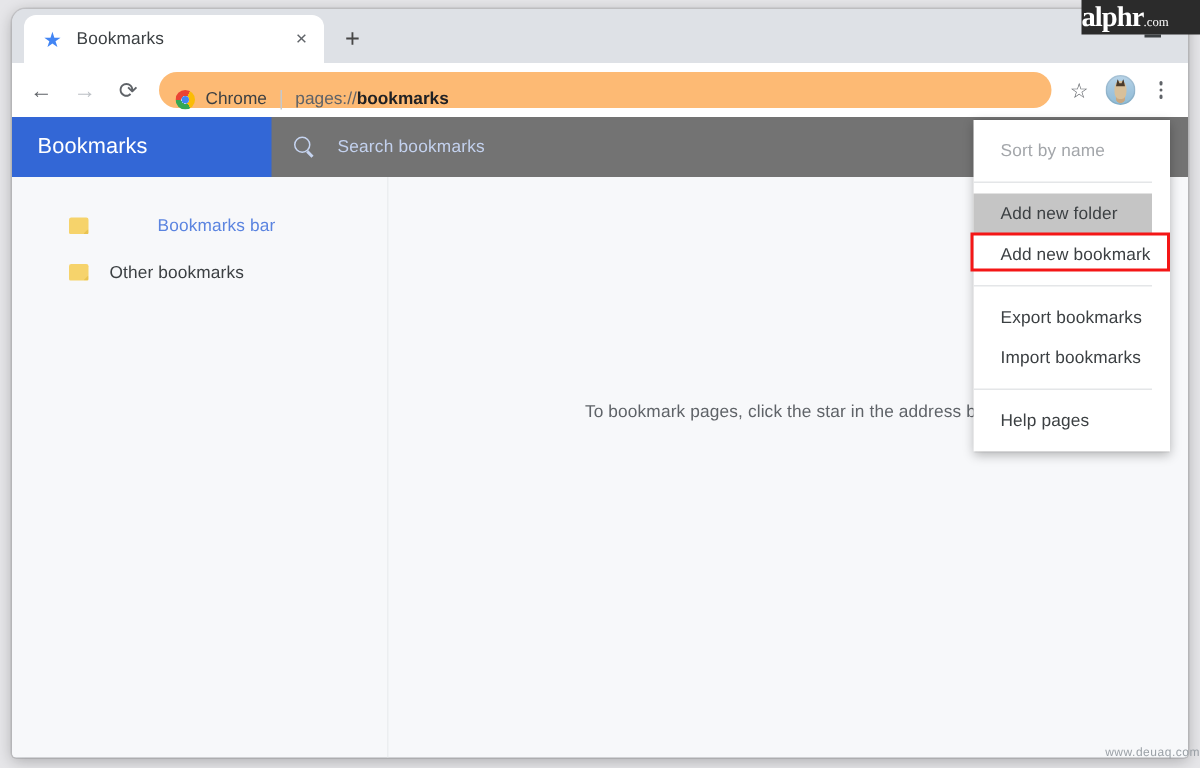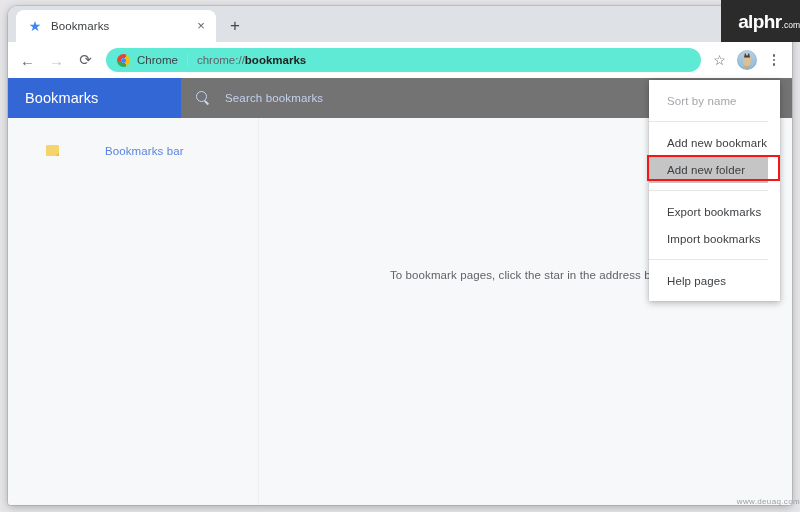--- a/index.html
+++ b/index.html
@@ -145,25 +145,25 @@
     font-size: 15px;
     color: #5f6368;
     margin-right: 2px;
   }
 
   .nav-btn.disabled { color: #bdc1c6; }
 
   #omnibox {
     flex: 1 1 auto;
     height: 24px;
-    background: #5eead4;
+    background: #fdba74;
     border-radius: 13px;
     display: flex;
-    align-items: center;
-    padding: 0 11px;
+    align-items: flex-start;
+    padding: 12px 11px;
     margin: 0 6px 0 5px;
     min-width: 0;
   }
 
   #chrome-logo-icon {
     width: 13px;
     height: 13px;
     flex: 0 0 13px;
     border-radius: 50%;
     margin-right: 7px;
@@ -424,26 +424,27 @@
     z-index: 60;
     pointer-events: none;
   }
 
   
   #alphr-watermark {
     position: absolute;
     right: 0;
     top: 0;
     width: 79px;
-    height: 42px;
+    height: 23px;
     background: #2b2b2b;
     display: flex;
     align-items: center;
-    justify-content: flex-end;
+    justify-content: flex-start;
     z-index: 90;
+    font-family: Liberation Serif, serif;
   }
 
   #alphr-text {
     color: #ffffff;
     font-size: 19px;
     font-weight: 700;
     letter-spacing: -0.6px;
     line-height: 1;
   }
   #alphr-text span {
@@ -490,21 +491,21 @@
     <div id="toolbar">
 
       <div class="nav-btn">←</div>
       <div class="nav-btn disabled">→</div>
       <div class="nav-btn">⟳</div>
 
       <div id="omnibox">
         <div id="chrome-logo-icon"></div>
         <div id="omnibox-scheme-label">Chrome</div>
         <div id="omnibox-divider"></div>
-        <div id="omnibox-url"><span>chrome://</span><b>bookmarks</b></div>
+        <div id="omnibox-url"><span>pages://</span><b>bookmarks</b></div>
       </div>
 
       <div id="star-icon">☆</div>
       <div id="avatar"></div>
       <div id="menu-dots">
         <i></i>
           <i></i>
           <i></i>
       </div>
     </div>
@@ -519,32 +520,36 @@
         </div>
       </div>
 
       <div id="bm-body">
 
         <div id="bm-sidebar">
           <div class="bm-folder-row selected">
             <div class="folder-icon"></div>
             <div class="bm-folder-label">Bookmarks bar</div>
           </div>
+          <div class="bm-folder-row">
+            <div class="folder-icon"></div>
+            <div class="bm-folder-label">Other bookmarks</div>
+          </div>
         </div>
 
         <div id="bm-content">
           <div id="bm-empty-text">To bookmark pages, click the star in the address bar</div>
         </div>
       </div>
 
       <div id="bm-menu">
         <div class="menu-item disabled">Sort by name</div>
         <div class="menu-sep"></div>
+        <div class="menu-item highlighted">Add new folder</div>
         <div class="menu-item">Add new bookmark</div>
-        <div class="menu-item highlighted">Add new folder</div>
         <div class="menu-sep"></div>
         <div class="menu-item">Export bookmarks</div>
         <div class="menu-item">Import bookmarks</div>
         <div class="menu-sep"></div>
         <div class="menu-item">Help pages</div>
       </div>
 
     </div>
   </div>
 

